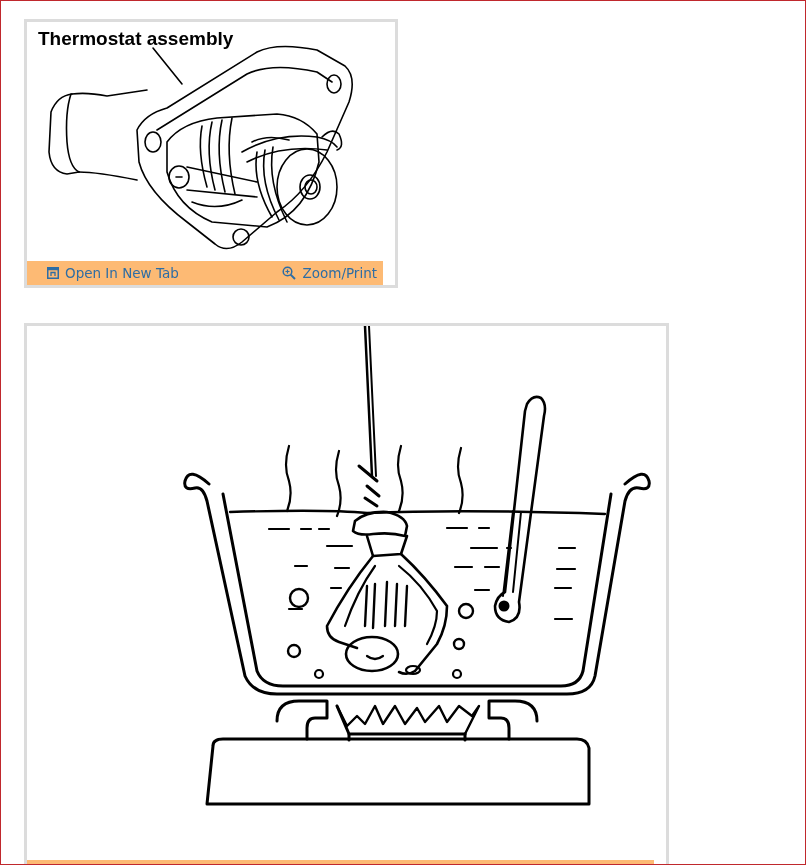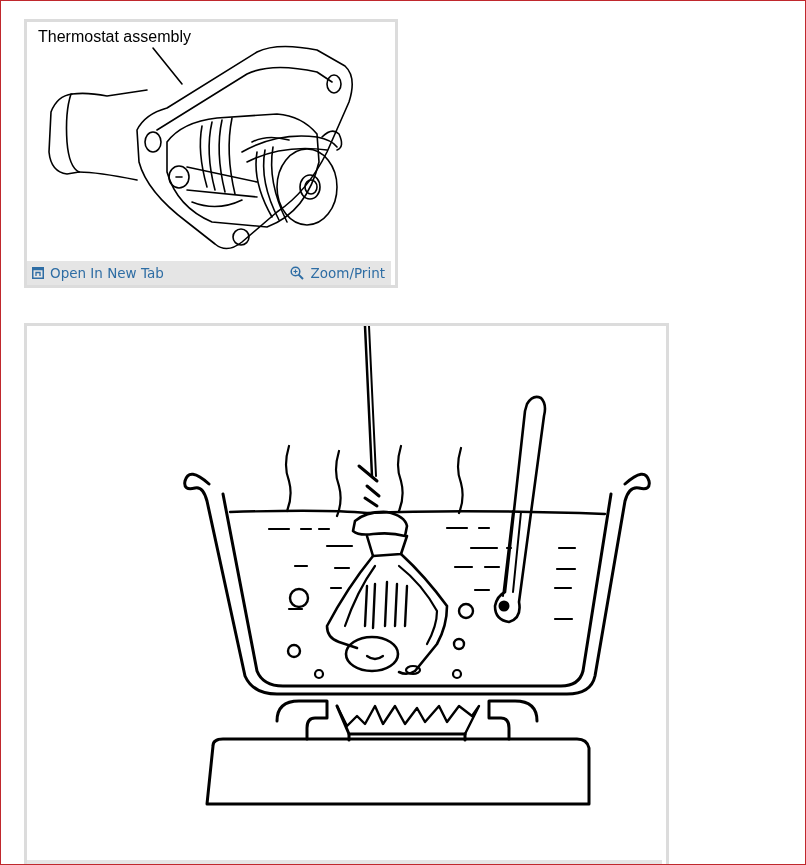--- a/index.html
+++ b/index.html
@@ -13,32 +13,32 @@
     box-sizing: border-box; border: 1px solid #c0282d; pointer-events: none;
     z-index: 10;
   }
   .figure {
     position: absolute; background: #ffffff;
     border: 3px solid #dcdcdc; box-sizing: border-box;
   }
   .figure .img-area { position: absolute; left: 0; top: 0; right: 0; background: #fff; }
   .figure .img-area svg { display: block; }
   .caption-bar {
-    position: absolute; left: 0; right: 4px; bottom: 0; height: 24px;
-    background: #e5e5e5;
+    position: absolute; left: 0; right: 12px; bottom: 0; height: 24px;
+    background: #fdba74;
     display: flex; align-items: center; justify-content: space-between;
-    padding: 0 6px 0 5px; box-sizing: border-box;
+    padding: 0 6px 0 20px; box-sizing: border-box;
     font-size: 13.5px; color: #2e6da4;
   }
   .cap-link { display: flex; align-items: center; gap: 6px; cursor: pointer; white-space: nowrap; }
   .cap-link svg { display: block; }
   .fig-title {
     position: absolute; left: 11px; top: 6px;
-    font-family: "Liberation Sans", sans-serif; font-weight: normal;
-    font-size: 16px; color: #000;
+    font-family: "Liberation Sans", sans-serif; font-weight: bold;
+    font-size: 19px; color: #000;
   }
 </style>
 </head>
 <body>
 
 <div class="page-frame"></div>
 
 <div class="figure" style="left:24px; top:19px; width:374px; height:269px;">
   <div class="img-area" style="height:242px;">
     <svg width="368" height="242" viewBox="0 0 368 242" fill="none" stroke="#000" stroke-width="1.6" stroke-linejoin="round" stroke-linecap="round">

